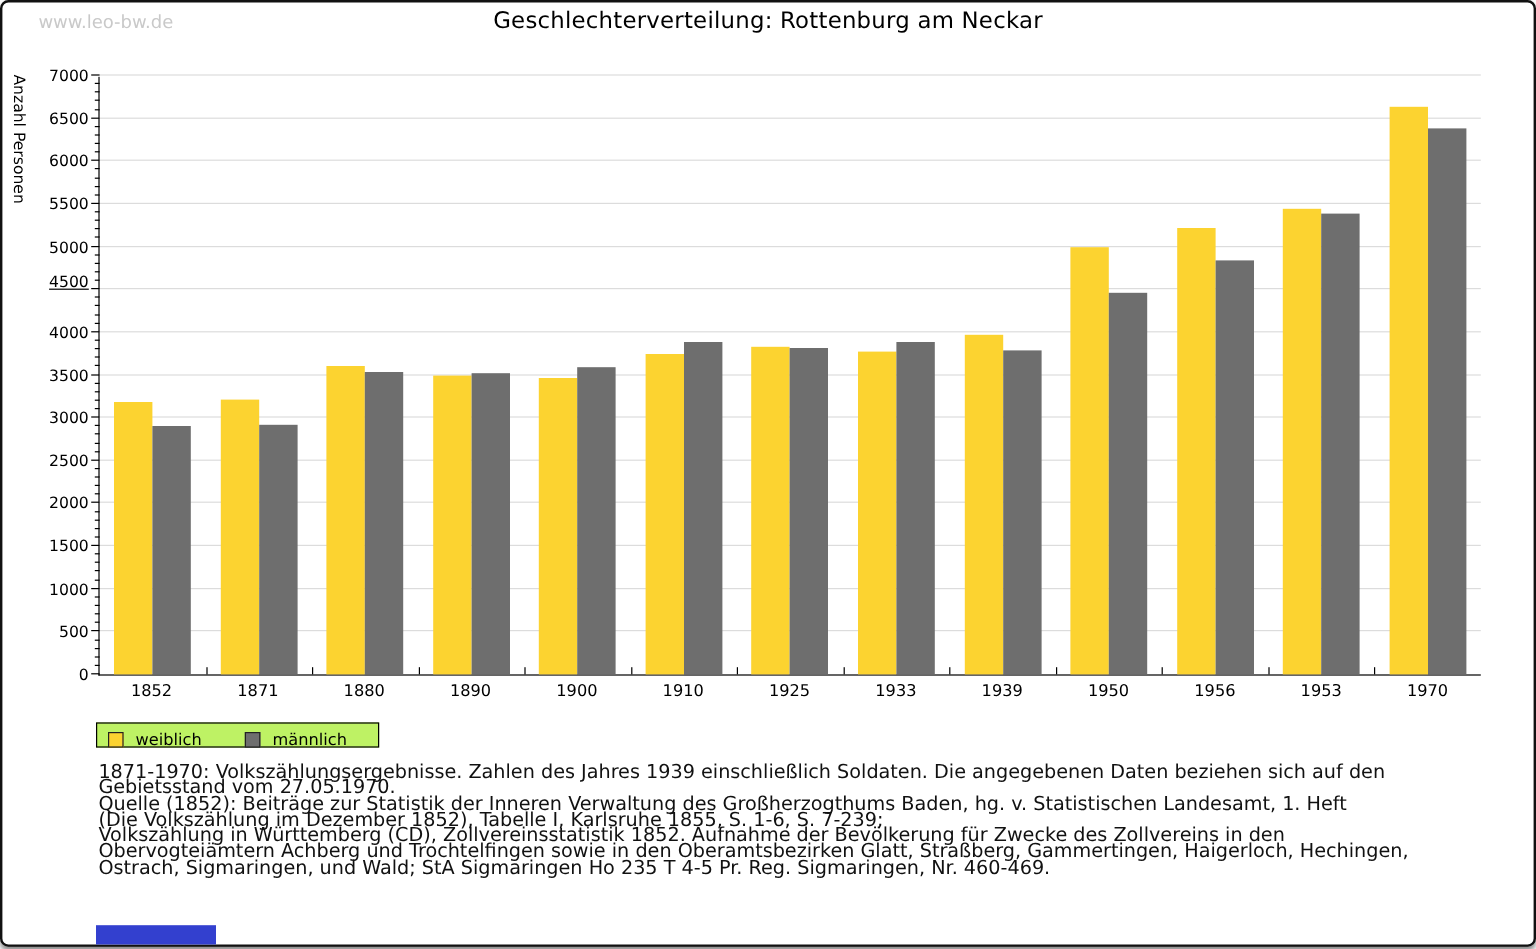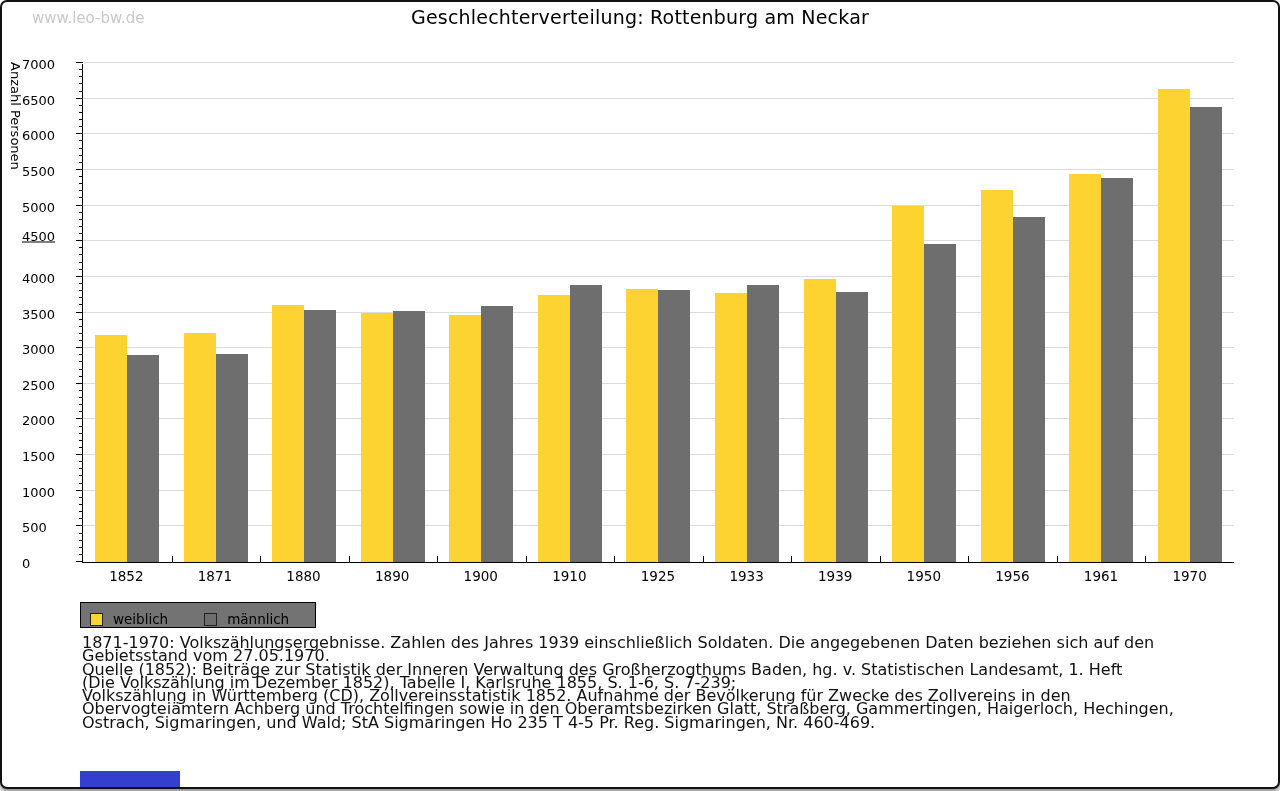--- a/index.html
+++ b/index.html
@@ -26,43 +26,43 @@
   }
   .gridline {
     position:absolute; left:0; width:100%; height:1px; background:#dcdcdc;
   }
   .ytick {
     position:absolute; height:1px; background:#000; transform:translateX(-100%);
   }
   .ytick.minor { width:4px; }
   .ytick.major { width:7px; }
   .ylab {
-    position:absolute; width:52px; font-size:13px; color:#000;
+    position:absolute; width:52px; text-align:right; font-size:13px; color:#000;
     transform:translateY(-50%);
   }
   .groups {
     position:absolute; left:0; top:0; width:100%; height:100%;
     display:flex; align-items:flex-end;
   }
   .group {
     flex:1 1 0; display:flex; justify-content:center; align-items:flex-end; height:100%;
   }
   .bar { width:32px; }
   .xtick {
     position:absolute; bottom:0; width:1px; height:6px; background:#000;
   }
   .xlabels {
     position:absolute; left:80px; top:566px; width:1152px; display:flex;
   }
   .xlab {
     flex:1 1 0; text-align:center; font-size:13.5px; color:#000;
   }
   .legend {
-    position:absolute; left:78px; top:600px; height:26px;
-    border:1px solid #000; background:#737373;
+    position:absolute; left:78px; top:600px; height:21px;
+    border:1px solid #000; background:#bef264;
     display:inline-flex; align-items:center; gap:36px; padding:8px 26px 0 9px;
   }
   .legend-item { display:flex; align-items:center; gap:10px; }
   .swatch { width:13px; height:13px; border:1px solid #222; display:inline-block; }
   .legend-label { font-size:13.5px; color:#000; }
   .footnotes {
     position:absolute; left:80px; top:634px; font-size:16px; line-height:13.3px; color:#111;
   }
   .footnotes div { white-space:nowrap; }
   .datasource {
@@ -262,21 +262,21 @@
       <div class="xlab">1871</div>
       <div class="xlab">1880</div>
       <div class="xlab">1890</div>
       <div class="xlab">1900</div>
       <div class="xlab">1910</div>
       <div class="xlab">1925</div>
       <div class="xlab">1933</div>
       <div class="xlab">1939</div>
       <div class="xlab">1950</div>
       <div class="xlab">1956</div>
-      <div class="xlab">1961</div>
+      <div class="xlab">1953</div>
       <div class="xlab">1970</div>
     </div>
 
   <div class="legend" id="legend">
       <div class="legend-item">
         <span class="swatch" style="background: rgb(252, 211, 48);"></span>
         <span class="legend-label">weiblich</span>
       </div>
       <div class="legend-item">
         <span class="swatch" style="background: rgb(110, 110, 110);"></span>

